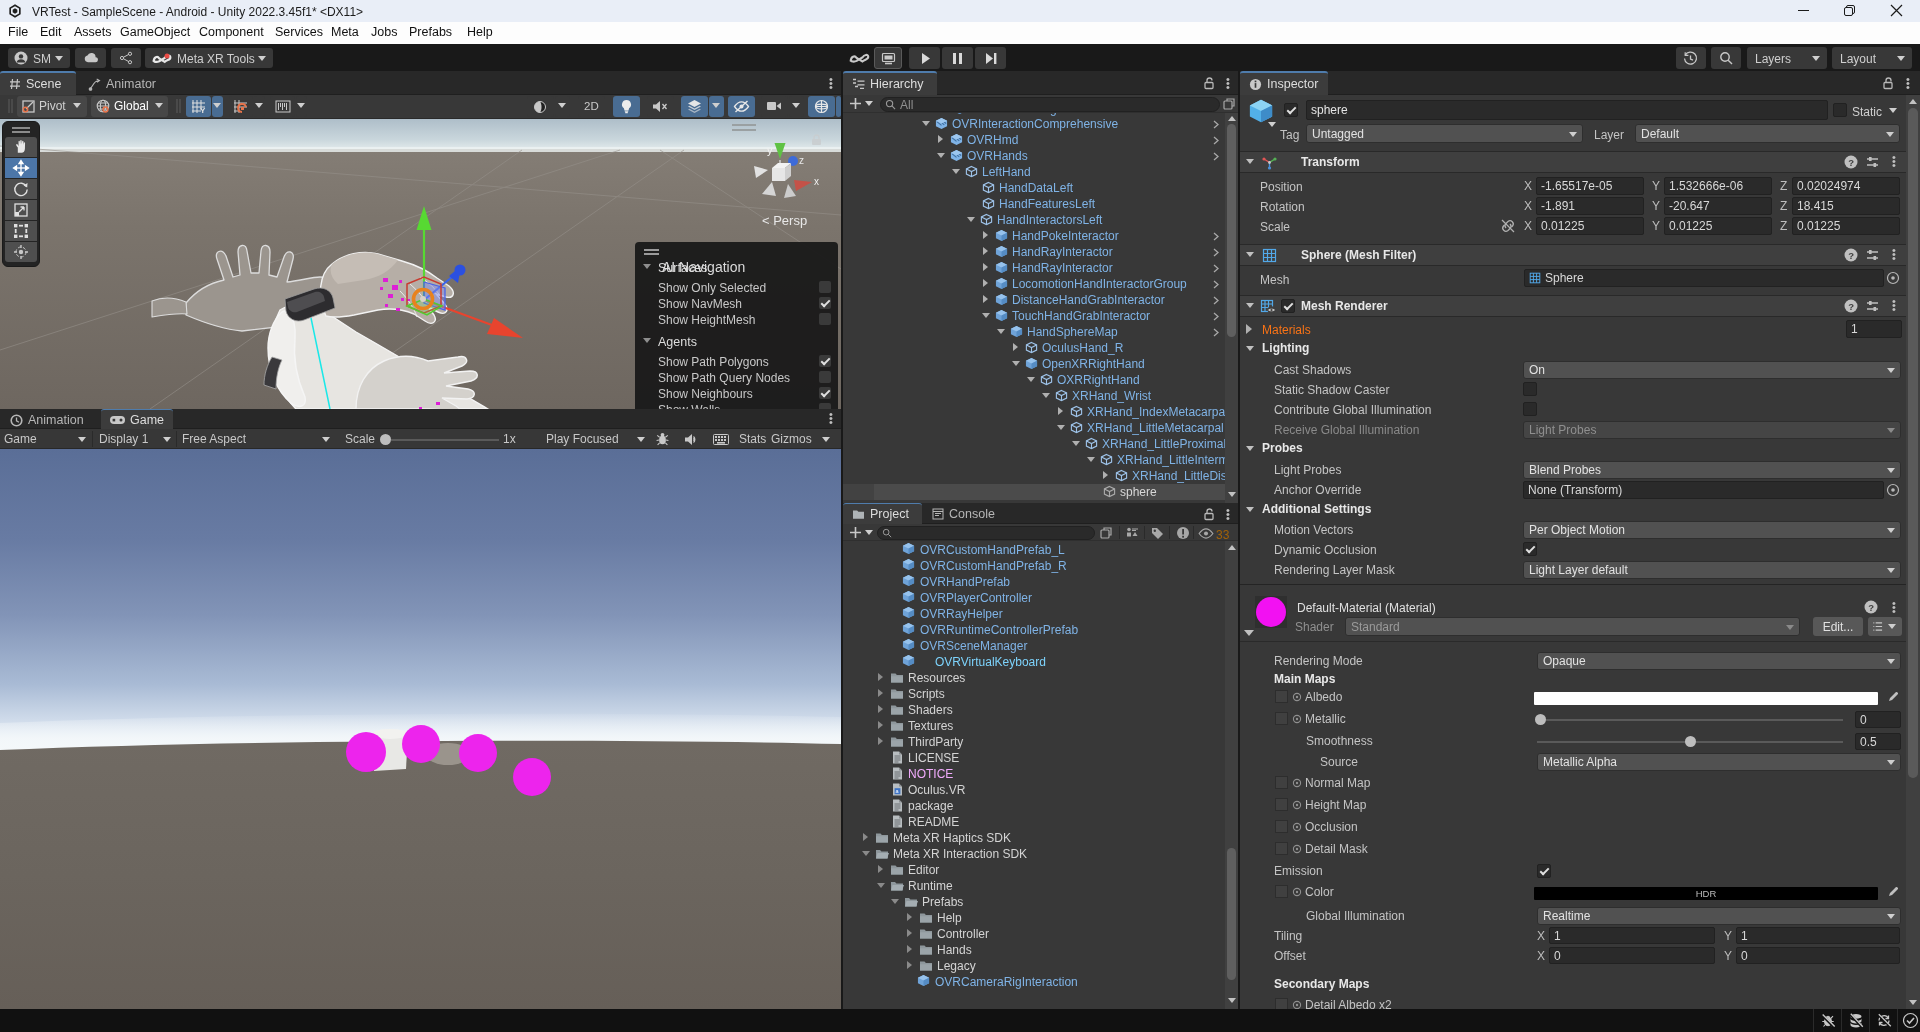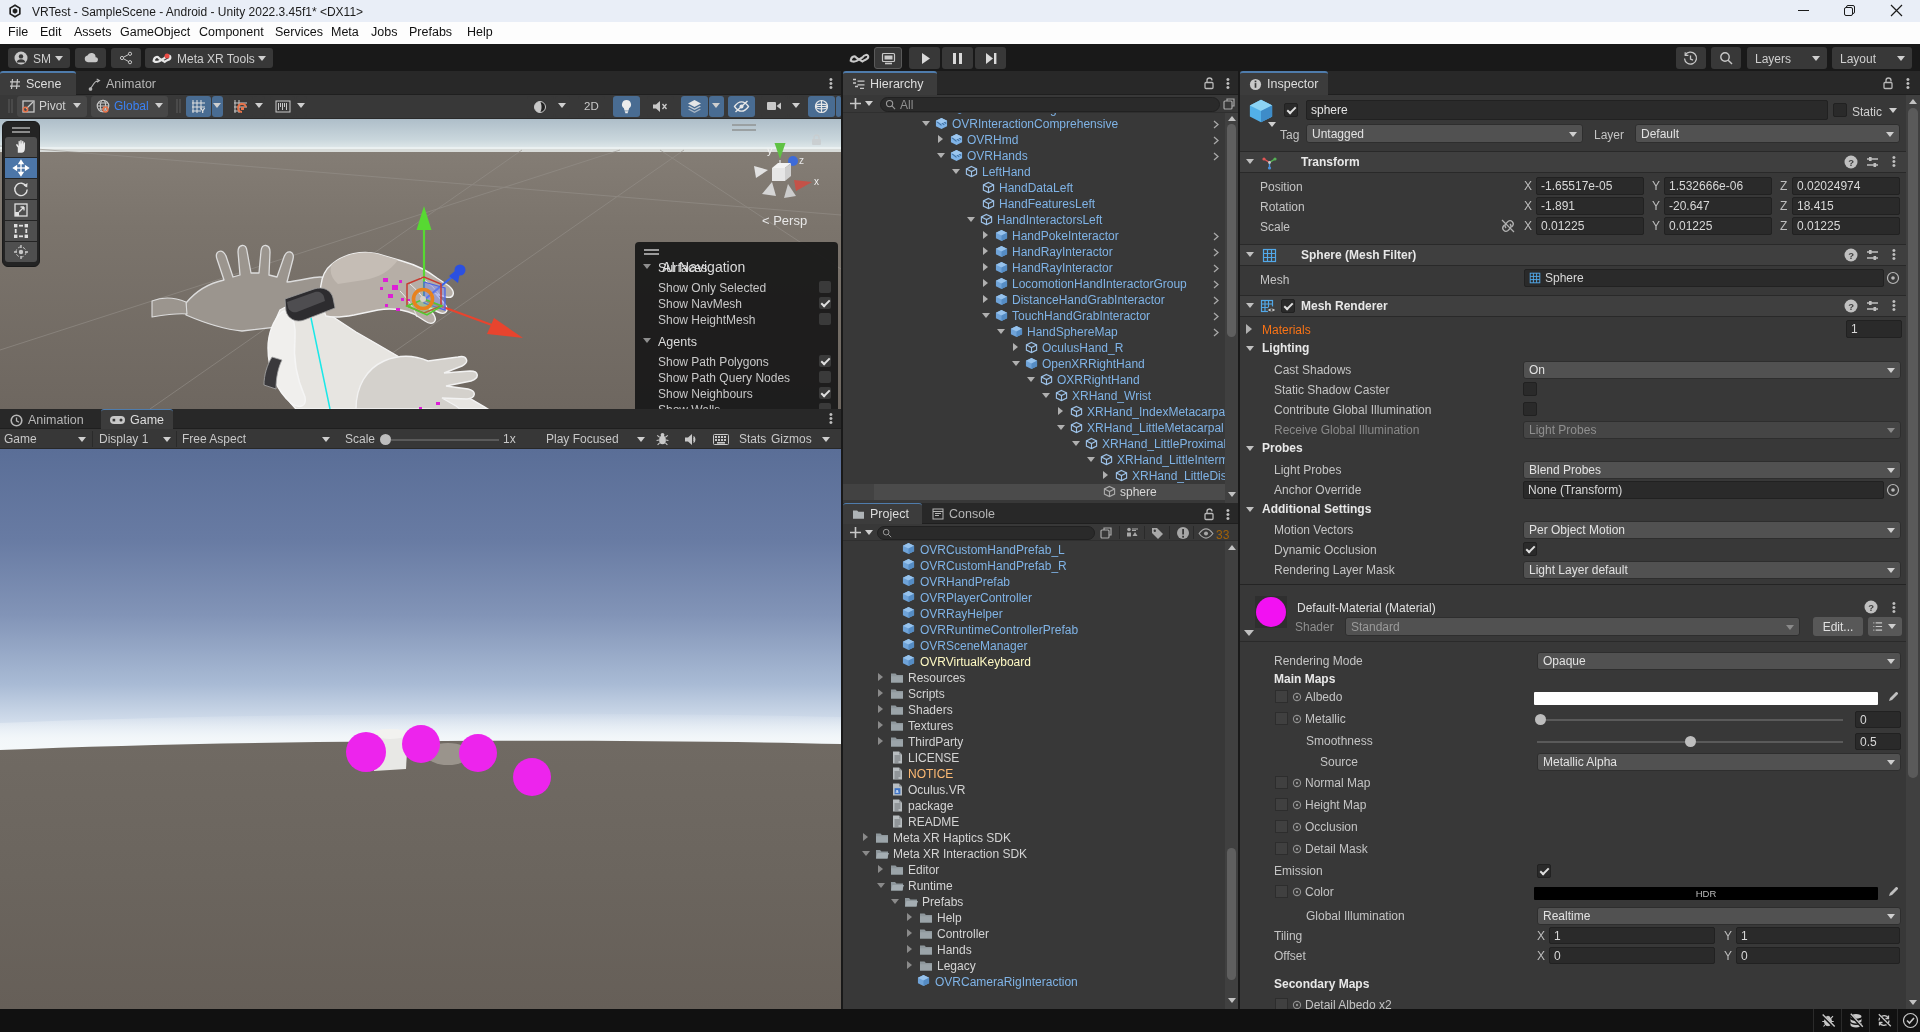--- a/index.html
+++ b/index.html
@@ -155,21 +155,21 @@
 <span class="caret" style="position:absolute;left:73px;top:103px"></span>
 <div class="btn" style="left:91px;top:96px;width:77px;height:21px;background:#474747"></div>
 <svg class="abs" style="left:96px;top:99px" width="14" height="14" viewBox="0 0 14 14">
     <g fill="none" stroke="#C8C8C8" stroke-width="1.1">
       <circle cx="7" cy="7" r="5.8"></circle>
       <ellipse cx="7" cy="7" rx="2.6" ry="5.8"></ellipse>
       <path d="M1.2 7 H12.8 M2 4 H12 M2 10 H12"></path>
     </g>
     <circle cx="9.5" cy="10.5" r="2.4" fill="none" stroke="#E8734A" stroke-width="1.5"></circle>
   </svg>
-<div class="abs" style="left:114px;top:99px;color:#3b82f6">Global</div>
+<div class="abs" style="left:114px;top:99px;color:#ffffff">Global</div>
 <span class="caret" style="position:absolute;left:155px;top:103px"></span>
 <div class="abs" style="left:176px;top:99px;width:5px;height:14px;border-left:2px solid #4a4a4a;border-right:2px solid #4a4a4a"></div>
 <div class="btn" style="left:186px;top:96px;width:25px;height:21px;background:#496C92"></div>
 <div class="btn" style="left:212px;top:96px;width:11px;height:21px;background:#496C92"></div>
 <span class="caret" style="position:absolute;left:213px;top:103px"></span>
 <svg class="abs" style="left:191px;top:99px" width="15" height="15" viewBox="0 0 15 15">
     <g stroke="#E0E0E0" fill="none">
       <path d="M2 1v13M6 1v13M10 1v10M1 4h13M1 8h13M1 12h9"></path>
     </g>
     <text x="9" y="14" fill="#E0E0E0" font-size="8" font-weight="bold" font-family="Liberation Sans">Y</text>
@@ -883,21 +883,21 @@
       <path d="M7 1 L13 4 V10 L7 13 L1 10 V4 Z" fill="#6FA3D8"></path>
       <path d="M7 1 L13 4 L7 7 L1 4Z" fill="#96C2EC"></path>
       <path d="M7 7 L13 4 V10 L7 13Z" fill="#558CC4"></path>
     </svg>
 <div class="abs" style="left:77px;top:98px;color:#7FB3E6;white-space:nowrap">OVRSceneManager</div>
 <svg class="abs" style="left:59px;top:113px" width="13" height="13" viewBox="0 0 14 14">
       <path d="M7 1 L13 4 V10 L7 13 L1 10 V4 Z" fill="#6FA3D8"></path>
       <path d="M7 1 L13 4 L7 7 L1 4Z" fill="#96C2EC"></path>
       <path d="M7 7 L13 4 V10 L7 13Z" fill="#558CC4"></path>
     </svg>
-<div class="abs" style="left:77px;top:114px;color:#fef9c3;white-space:nowrap">OVRVirtualKeyboard</div>
+<div class="abs" style="left:92px;top:114px;color:#7dd3fc;white-space:nowrap">OVRVirtualKeyboard</div>
 <div class="trir" style="left:35px;top:132px;border-top-width:4px;border-bottom-width:4px;border-left-width:5px;border-left-color:#8a8a8a"></div>
 <svg class="abs" style="left:47px;top:131px" width="14" height="12" viewBox="0 0 14 12">
       <path d="M1 1.5 h4.5 l1.4 1.5 H13 V10.5 H1z" fill="#8E979C"></path>
       <path d="M1 4.3 H13 V10.5 H1z" fill="#9BA4A9"></path>
     </svg>
 <div class="abs" style="left:65px;top:130px;color:#D4D4D4;white-space:nowrap">Resources</div>
 <div class="trir" style="left:35px;top:148px;border-top-width:4px;border-bottom-width:4px;border-left-width:5px;border-left-color:#8a8a8a"></div>
 <svg class="abs" style="left:47px;top:147px" width="14" height="12" viewBox="0 0 14 12">
       <path d="M1 1.5 h4.5 l1.4 1.5 H13 V10.5 H1z" fill="#8E979C"></path>
       <path d="M1 4.3 H13 V10.5 H1z" fill="#9BA4A9"></path>
@@ -925,21 +925,21 @@
       <path d="M1 0.5 H7 L10 3.5 V12.5 H1z" fill="#B8BDC0"></path>
       <path d="M7 0.5 L10 3.5 H7z" fill="#8c9194"></path>
       <path d="M2.5 5 h6 M2.5 7 h6 M2.5 9 h6 M2.5 11 h4" stroke="#6a6f72" stroke-width="1"></path>
     </svg>
 <div class="abs" style="left:65px;top:210px;color:#D4D4D4;white-space:nowrap">LICENSE</div>
 <svg class="abs" style="left:49px;top:226px" width="11" height="13" viewBox="0 0 11 13">
       <path d="M1 0.5 H7 L10 3.5 V12.5 H1z" fill="#B8BDC0"></path>
       <path d="M7 0.5 L10 3.5 H7z" fill="#8c9194"></path>
       <path d="M2.5 5 h6 M2.5 7 h6 M2.5 9 h6 M2.5 11 h4" stroke="#6a6f72" stroke-width="1"></path>
     </svg>
-<div class="abs" style="left:65px;top:226px;color:#fdba74;white-space:nowrap">NOTICE</div>
+<div class="abs" style="left:65px;top:226px;color:#f0abfc;white-space:nowrap">NOTICE</div>
 <svg class="abs" style="left:49px;top:242px" width="11" height="13" viewBox="0 0 11 13">
       <path d="M1 0.5 H7 L10 3.5 V12.5 H1z" fill="#B8BDC0"></path>
       <path d="M7 0.5 L10 3.5 H7z" fill="#8c9194"></path>
       <rect x="2.6" y="5.2" width="5.8" height="6" fill="#3E73C4"></rect>
       <text x="3.4" y="10.4" font-size="5.5" fill="#FFF" font-family="Liberation Sans">a</text>
     </svg>
 <div class="abs" style="left:65px;top:242px;color:#D4D4D4;white-space:nowrap">Oculus.VR</div>
 <svg class="abs" style="left:49px;top:258px" width="11" height="13" viewBox="0 0 11 13">
       <path d="M1 0.5 H7 L10 3.5 V12.5 H1z" fill="#B8BDC0"></path>
       <path d="M7 0.5 L10 3.5 H7z" fill="#8c9194"></path>

